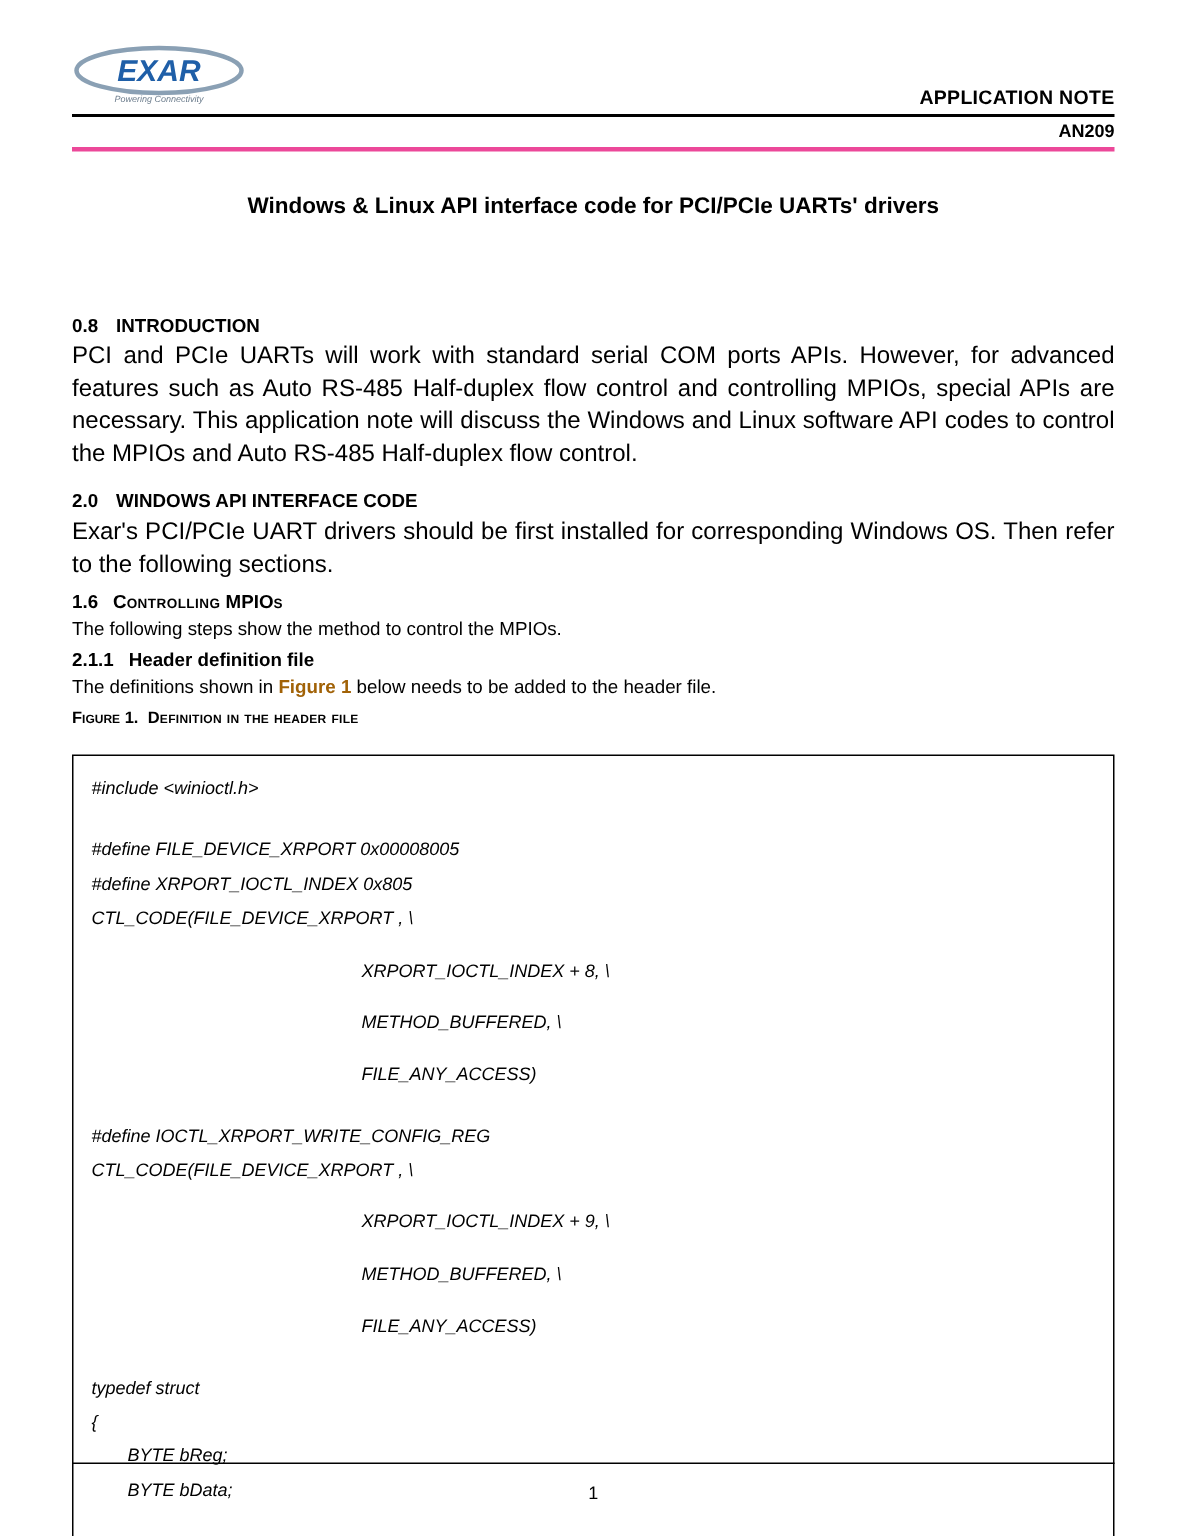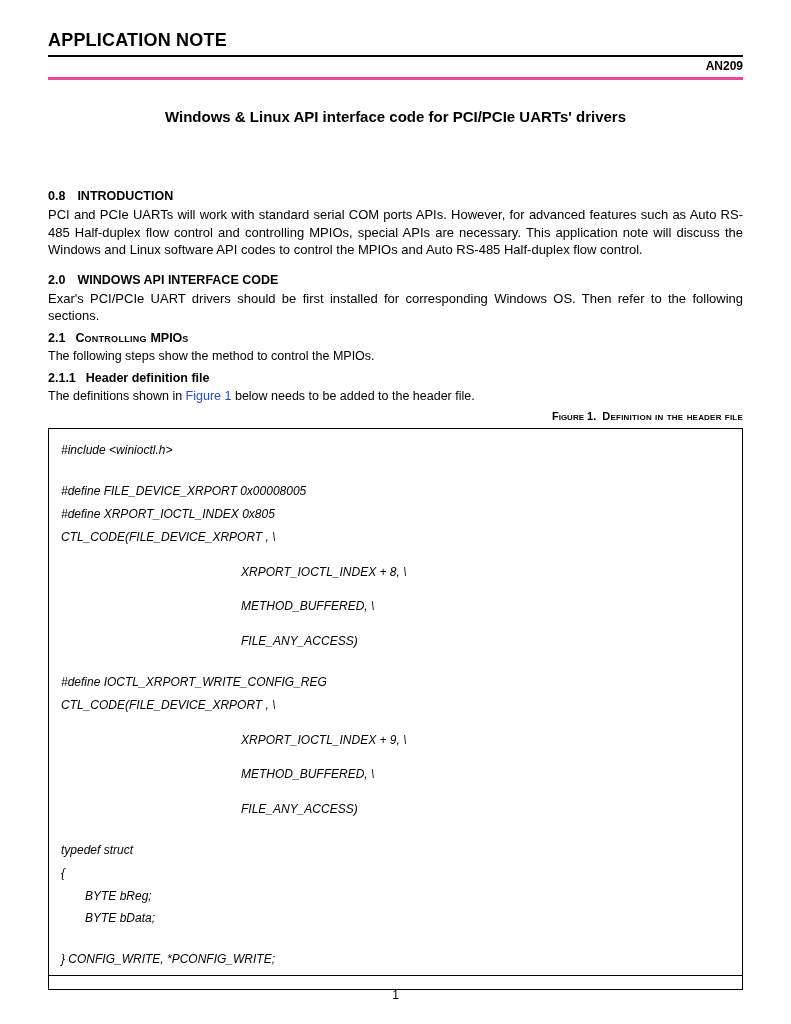--- a/index.html
+++ b/index.html
@@ -17,21 +17,21 @@
   .header-row {
     display: flex;
     justify-content: space-between;
     align-items: flex-end;
     border-bottom: 2.5px solid #000;
     padding-bottom: 4px;
   }
   .logo-wrap { display: flex; flex-direction: column; align-items: flex-start; }
   .app-note {
     font-weight: bold;
-    font-size: 18px;
+    font-size: 13px;
     letter-spacing: 0.2px;
   }
   .an-line {
     border-bottom: 3px solid #ec4899;
     text-align: right;
     font-weight: bold;
     font-size: 12px;
     padding: 2px 0 4px 0;
     margin-bottom: 28px;
   }
@@ -41,42 +41,41 @@
     font-size: 15px;
     margin-bottom: 64px;
   }
   .sec-head {
     font-weight: bold;
     font-size: 12.5px;
     margin: 12px 0 3px 0;
   }
   .sec-head .num { margin-right: 12px; }
   .body-text {
-    font-size: 13px;
+    font-size: 16px;
     line-height: 1.35;
     text-align: justify;
     margin: 0 0 14px 0;
   }
   .sub-head {
     font-weight: bold;
     font-size: 12.5px;
     margin: 6px 0 3px 0;
   }
   .sub-head .num { margin-right: 10px; }
   .smallcaps { font-variant: small-caps; letter-spacing: 0.3px; }
   .body-line {
     font-size: 12.5px;
     line-height: 1.35;
     margin: 0 0 6px 0;
   }
-  .fig-ref { color: #1d4ed8; font-weight: normal; }
+  .fig-ref { color: #a16207; font-weight: bold; }
   .fig-caption {
     font-size: 11px;
-    margin: 6px 0 6px 0;
-    text-align: right;
+    margin: 6px 0 18px 0;
   }
   .fig-caption .fnum { font-weight: bold; font-variant: small-caps; }
   .fig-caption .ftxt { font-weight: bold; font-variant: small-caps; letter-spacing: 0.2px; }
   .code-box {
     border: 1.5px solid #000;
     padding: 10px 12px 18px 12px;
     font-style: italic;
     font-size: 12px;
     line-height: 1.9;
     font-family: Arial, Helvetica, sans-serif;
@@ -95,38 +94,45 @@
     bottom: 22px;
     left: 0; right: 0;
     text-align: center;
     font-size: 12px;
   }
 </style>
 </head>
 <body>
 
 <div class="header-row">
+  <div class="logo-wrap">
+    <svg width="120" height="42" viewBox="0 0 120 42">
+      <ellipse cx="58" cy="17" rx="55" ry="15" fill="none" stroke="#8aa0b4" stroke-width="3"></ellipse>
+      <text x="58" y="24" text-anchor="middle" font-family="Arial" font-size="20" font-weight="900" font-style="italic" fill="#1f5fa8">EXAR</text>
+      <text x="58" y="38" text-anchor="middle" font-family="Arial" font-size="6" fill="#6b7c8c" font-style="italic">Powering Connectivity</text>
+    </svg>
+  </div>
   <div class="app-note">APPLICATION NOTE</div>
 </div>
 <div class="an-line">AN209</div>
 
 <div class="doc-title">Windows &amp; Linux API interface code for PCI/PCIe UARTs' drivers</div>
 
 <div class="sec-head">
   <span class="num">0.8</span><span>INTRODUCTION</span>
 </div>
 <p class="body-text">PCI and PCIe UARTs will work with standard serial COM ports APIs. However, for advanced features such as Auto RS-485 Half-duplex flow control and controlling MPIOs, special APIs are necessary. This application note will discuss the Windows and Linux software API codes to control the MPIOs and Auto RS-485 Half-duplex flow control.</p>
 
 <div class="sec-head">
   <span class="num">2.0</span><span>WINDOWS API INTERFACE CODE</span>
 </div>
 <p class="body-text" style="margin-bottom:4px;">Exar's PCI/PCIe UART drivers should be first installed for corresponding Windows OS. Then refer to the following sections.</p>
 
 <div class="sub-head">
-  <span class="num">2.1</span><span><span>C</span><span class="smallcaps">ontrolling</span><span> MPIO</span><span class="smallcaps">s</span></span>
+  <span class="num">1.6</span><span><span>C</span><span class="smallcaps">ontrolling</span><span> MPIO</span><span class="smallcaps">s</span></span>
 </div>
 <p class="body-line">The following steps show the method to control the MPIOs.</p>
 
 <div class="sub-head">
   <span class="num">2.1.1</span><span>Header definition file</span>
 </div>
 <p class="body-line">
   <span>The definitions shown in </span><span class="fig-ref">Figure 1</span><span> below needs to be added to the header file.</span>
 </p>
 

